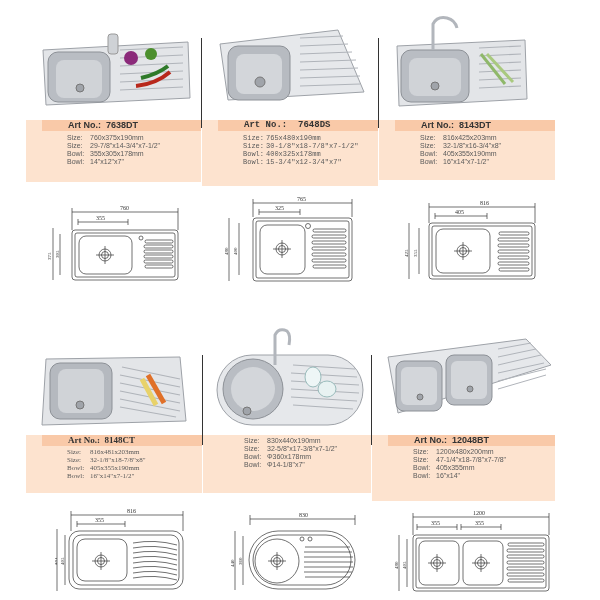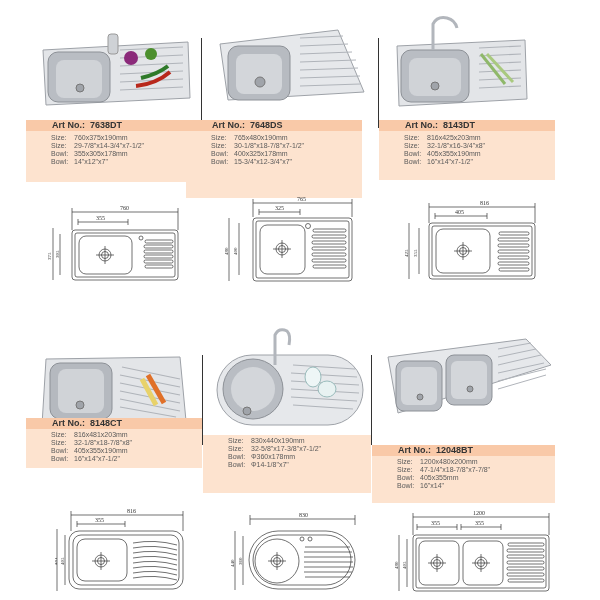--- a/index.html
+++ b/index.html
@@ -1,18 +1,18 @@
 <!DOCTYPE html>
 <html><head>
 <meta charset="utf-8">
 <style>
   * { box-sizing: border-box; margin: 0; padding: 0; }
   body { width: 600px; height: 600px; background: #ffffff; position: relative; overflow: hidden; font-family: "Liberation Sans", sans-serif; }
   .photo { position: absolute; }
-  .info { position: absolute; background: #fde3cf; }
+  .info { position: absolute; background: #fde3cf; padding-left: 16px; }
   .info .hdr { height: 11px; background: #f9c9a8; padding-left: 26px; font-weight: bold; font-size: 9px; color: #333; line-height: 11px; white-space: nowrap; }
   .info .row { padding-left: 25px; font-size: 7px; color: #5a5a5a; line-height: 8px; white-space: nowrap; }
   .info .row .k { display: inline-block; width: 23px; }
   .vsep { position: absolute; width: 1px; background: #333; }
   .drawing { position: absolute; }
   svg text { font-family: "Liberation Serif", serif; fill: #333; }
 </style>
 </head>
 <body>
 
@@ -79,21 +79,21 @@
 </div>
 
 <div class="info" style="left:26px;top:120px;width:175px;height:62px;">
   <div class="hdr"><span>Art No.:</span>&nbsp; <span>7638DT</span></div>
   <div style="height:3px"></div>
   <div class="row"><span class="k">Size:</span><span>760x375x190mm</span></div>
   <div class="row"><span class="k">Size:</span><span>29-7/8"x14-3/4"x7-1/2"</span></div>
   <div class="row"><span class="k">Bowl:</span><span>355x305x178mm</span></div>
   <div class="row"><span class="k">Bowl:</span><span>14"x12"x7"</span></div>
 </div>
-<div class="info" style="left:186px;top:120px;width:176px;height:78px;">
+<div class="info" style="left:202px;top:120px;width:176px;height:66px;font-family:Liberation Mono, monospace;">
   <div class="hdr"><span>Art No.:</span>&nbsp; <span>7648DS</span></div>
   <div style="height:3px"></div>
   <div class="row"><span class="k">Size:</span><span>765x480x190mm</span></div>
   <div class="row"><span class="k">Size:</span><span>30-1/8"x18-7/8"x7-1/2"</span></div>
   <div class="row"><span class="k">Bowl:</span><span>400x325x178mm</span></div>
   <div class="row"><span class="k">Bowl:</span><span>15-3/4"x12-3/4"x7"</span></div>
 </div>
 <div class="info" style="left:379px;top:120px;width:176px;height:60px;">
   <div class="hdr"><span>Art No.:</span>&nbsp; <span>8143DT</span></div>
   <div style="height:3px"></div>
@@ -249,36 +249,36 @@
       <line x1="112" y1="14" x2="145" y2="8"></line>
         <line x1="112" y1="22" x2="150" y2="14"></line>
       <line x1="112" y1="30" x2="155" y2="20"></line>
         <line x1="112" y1="38" x2="158" y2="28"></line>
       <line x1="112" y1="46" x2="160" y2="34"></line>
         <line x1="112" y1="54" x2="160" y2="40"></line>
     </g>
   </svg>
 </div>
 
-<div class="info" style="left:26px;top:418px;width:176px;height:50px;">
+<div class="info" style="left:26px;top:435px;width:176px;height:58px;font-family:Liberation Serif, serif;">
   <div class="hdr"><span>Art No.:</span>&nbsp; <span>8148CT</span></div>
   <div style="height:2px"></div>
   <div class="row"><span class="k">Size:</span><span>816x481x203mm</span></div>
   <div class="row"><span class="k">Size:</span><span>32-1/8"x18-7/8"x8"</span></div>
   <div class="row"><span class="k">Bowl:</span><span>405x355x190mm</span></div>
   <div class="row"><span class="k">Bowl:</span><span>16"x14"x7-1/2"</span></div>
 </div>
 <div class="info" style="left:203px;top:435px;width:168px;height:58px;">
   <div style="height:2px"></div>
   <div class="row"><span class="k">Size:</span><span>830x440x190mm</span></div>
   <div class="row"><span class="k">Size:</span><span>32-5/8"x17-3/8"x7-1/2"</span></div>
   <div class="row"><span class="k">Bowl:</span><span>Φ360x178mm</span></div>
   <div class="row"><span class="k">Bowl:</span><span>Φ14-1/8"x7"</span></div>
 </div>
-<div class="info" style="left:372px;top:445px;width:183px;height:58px;">
+<div class="info" style="left:372px;top:435px;width:183px;height:66px;">
   <div class="hdr"><span>Art No.:</span>&nbsp; <span>12048BT</span></div>
   <div style="height:2px"></div>
   <div class="row"><span class="k">Size:</span><span>1200x480x200mm</span></div>
   <div class="row"><span class="k">Size:</span><span>47-1/4"x18-7/8"x7-7/8"</span></div>
   <div class="row"><span class="k">Bowl:</span><span>405x355mm</span></div>
   <div class="row"><span class="k">Bowl:</span><span>16"x14"</span></div>
 </div>
 
 <div class="drawing" style="left:55px;top:505px;width:135px;height:90px;">
   <svg width="135" height="90" viewBox="0 0 135 90" fill="none" stroke="#333" stroke-width="0.7">

